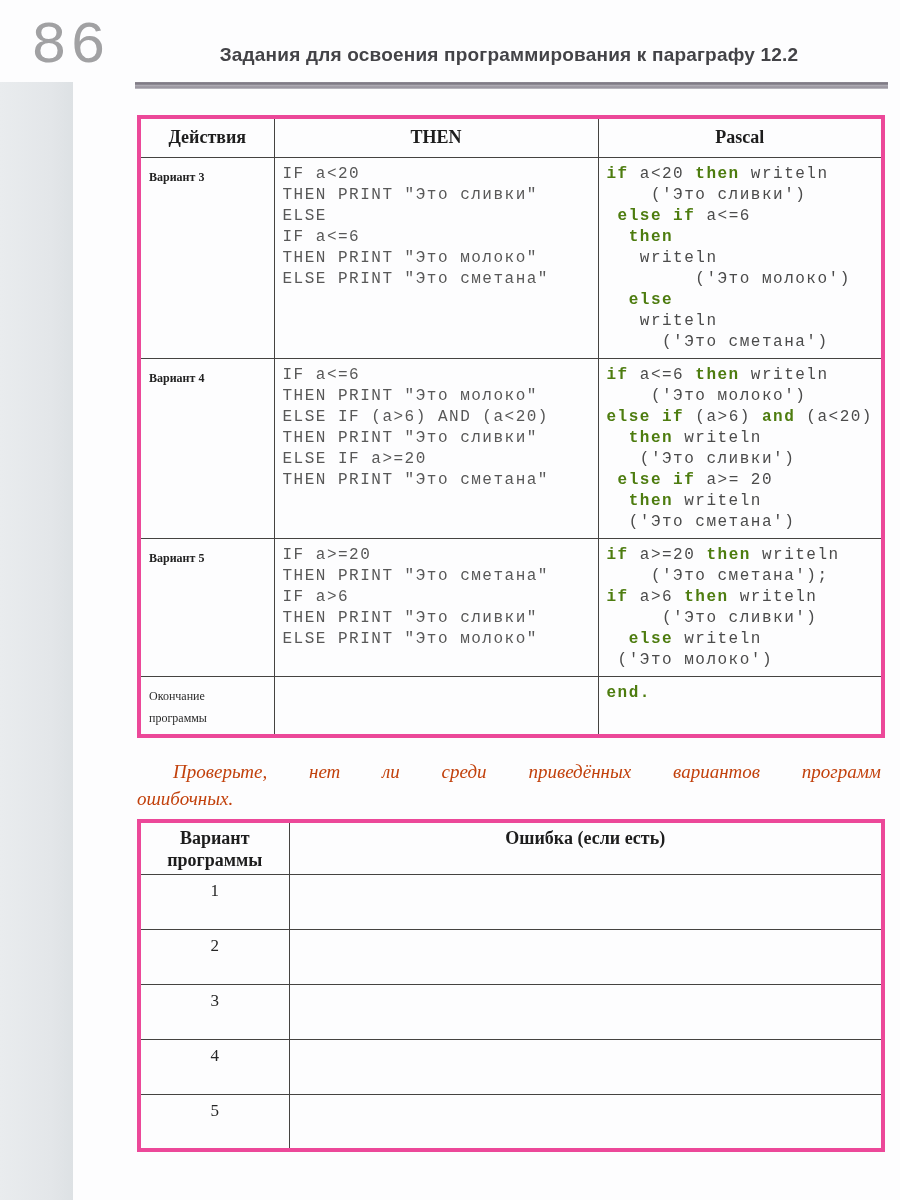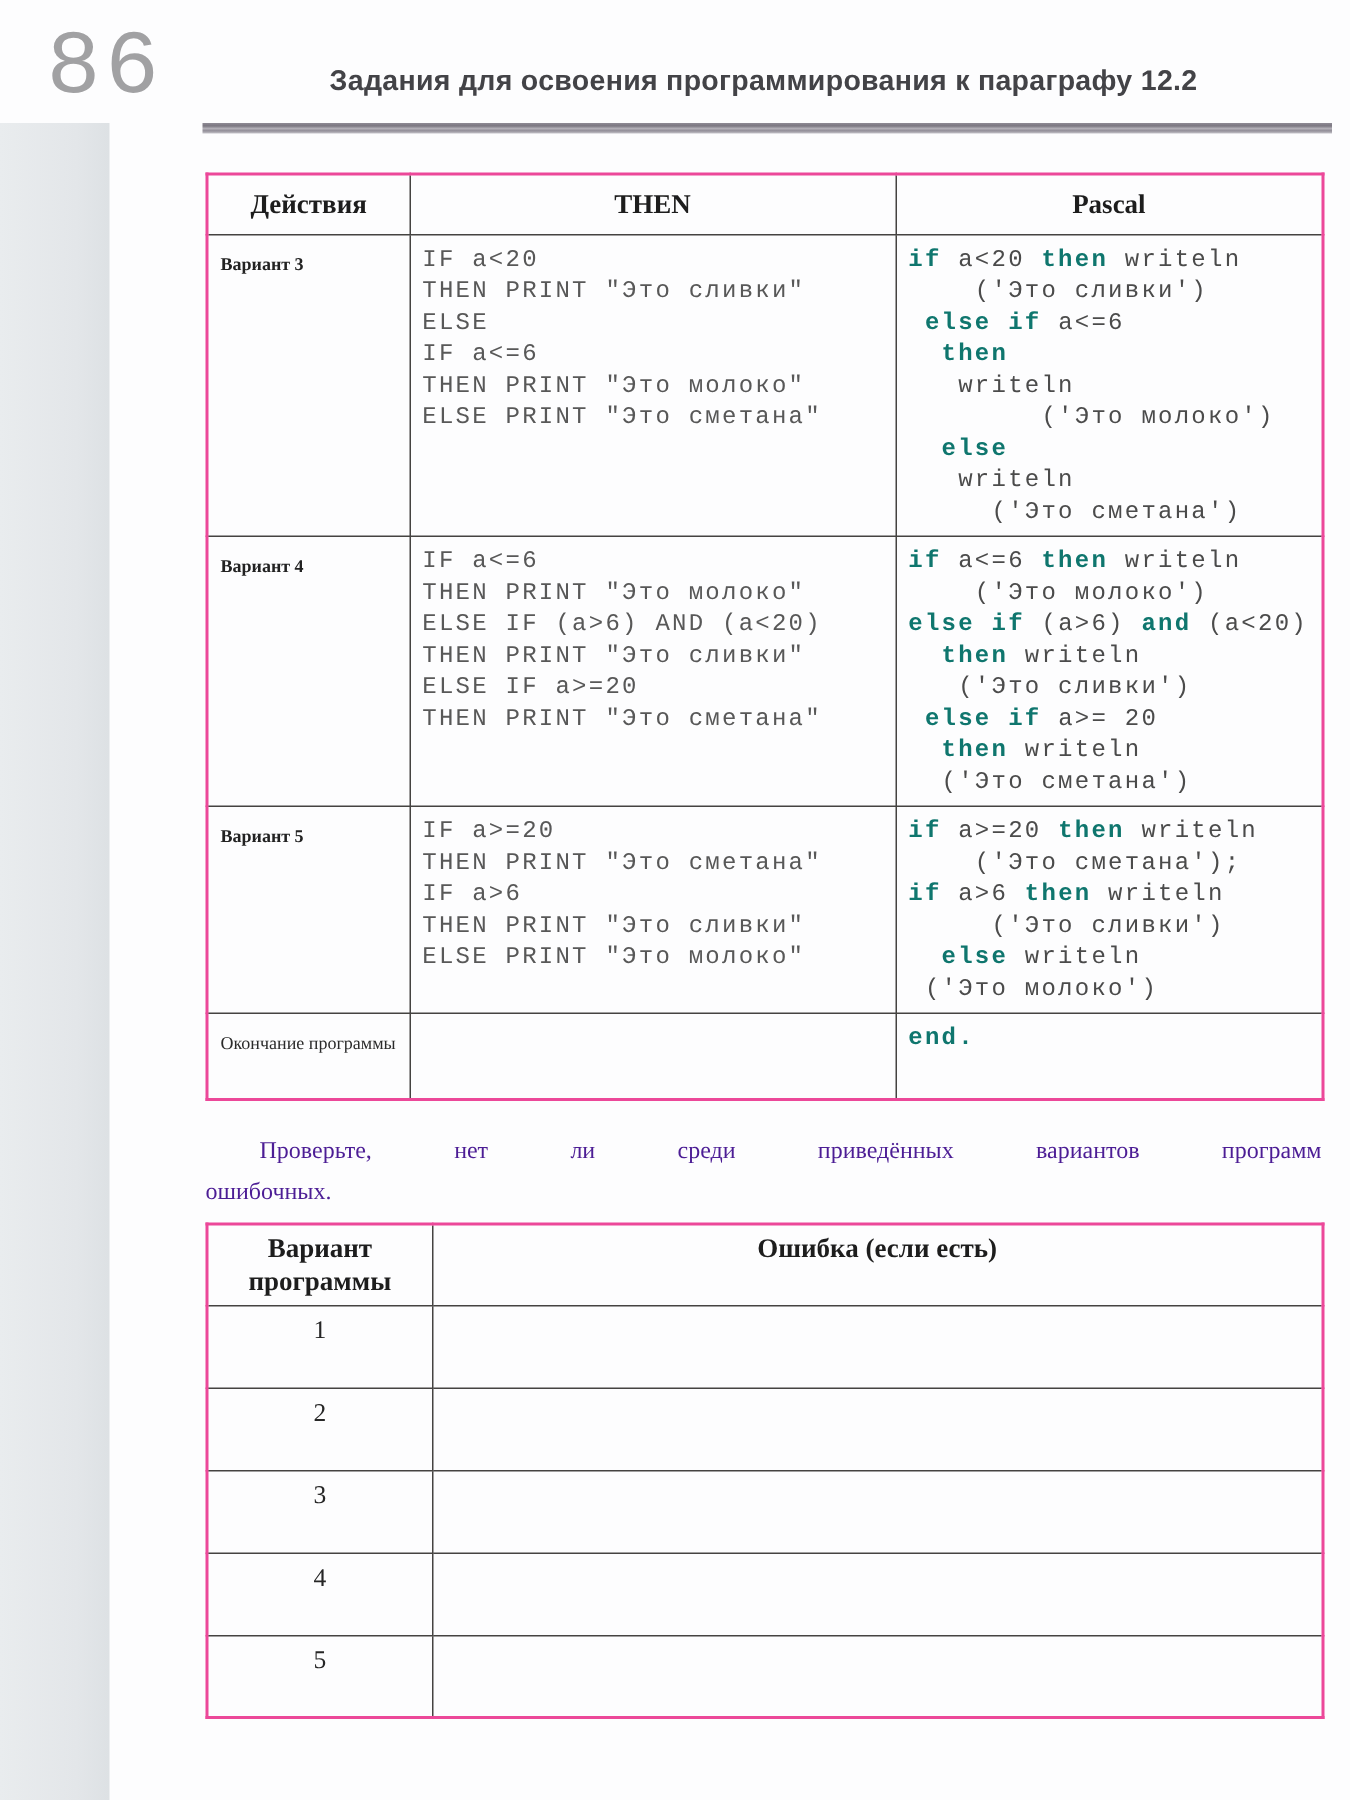--- a/index.html
+++ b/index.html
@@ -29,45 +29,45 @@
     letter-spacing:0.2px;
   }
   .header-rule{
     position:absolute; top:82px; left:135px; width:753px; height:7px;
     background:linear-gradient(180deg,#8e8a94 0%,#7b7781 28%,#b2afb7 52%,#928e98 74%,#c6c4ca 100%);
   }
   .content{
     position:absolute; left:137px; top:115px; width:746px;
   }
   table{ border-collapse:collapse; table-layout:fixed; width:744px; }
-  .code-table, .check-table{ border:2px solid #ec4899; }
+  .code-table, .check-table{ border:4px solid #ec4899; }
   th, td{ border:1px solid #454341; }
   .code-table th{
     height:40px; text-align:center; vertical-align:middle;
     font-size:18px; font-weight:bold; color:#1d1d1d;
   }
   .code-table td{ vertical-align:top; padding:6px 8px 5px 8px; }
   .label-cell{
     font-size:12px; font-weight:bold; color:#222; line-height:22px;
     padding-top:8px !important;
   }
   .label-normal .label-cell{ font-weight:normal; color:#2a2a2a; }
   .code-cell{ overflow:hidden; }
   .code-line{
     white-space:pre;
     font-family:"Liberation Mono", monospace;
     font-size:16px; line-height:21px; letter-spacing:1.5px;
   }
   .basic .code-line{ color:#585858; }
   .pascal .code-line{ color:#4b4b4b; }
-  .kw{ font-weight:bold; color:#0f766e; }
+  .kw{ font-weight:bold; color:#4d7c0f; }
   .end-row td{ height:58px; }
   .prompt{
     margin:20px 0 7px 0; width:744px;
-    font-size:16px; line-height:27px; color:#4c1d95;
+    font-size:19px; line-height:27px; color:#c2410c;font-style:italic;
   }
   .prompt .l1{ text-indent:36px; text-align:justify; text-align-last:justify; }
   .check-table th{
     height:54px; vertical-align:top; padding-top:4px;
     text-align:center; font-size:18px; font-weight:bold; color:#1d1d1d;
     line-height:22px;
   }
   .check-table td{ height:55px; vertical-align:top; padding-top:6px; }
   .num-cell{ text-align:center; font-size:17px; color:#262626; }
 </style>

